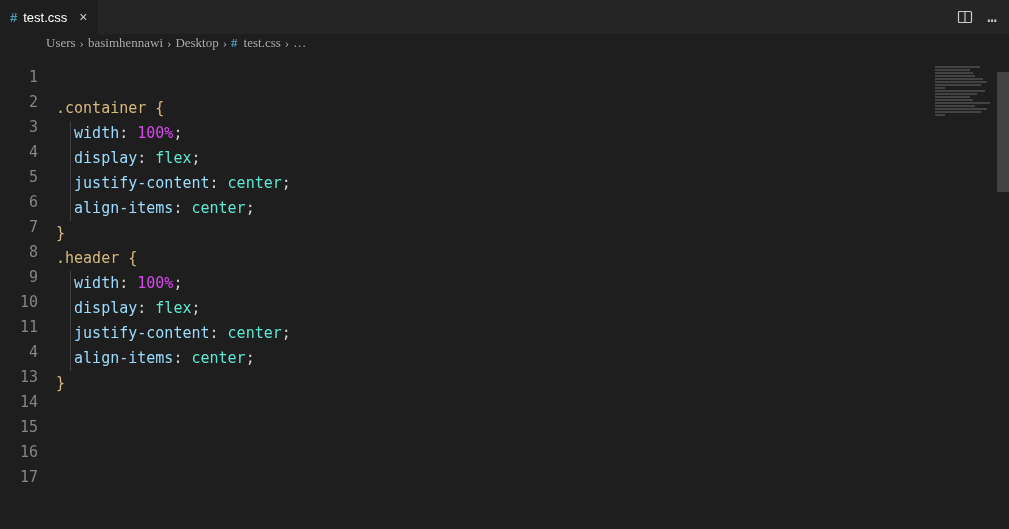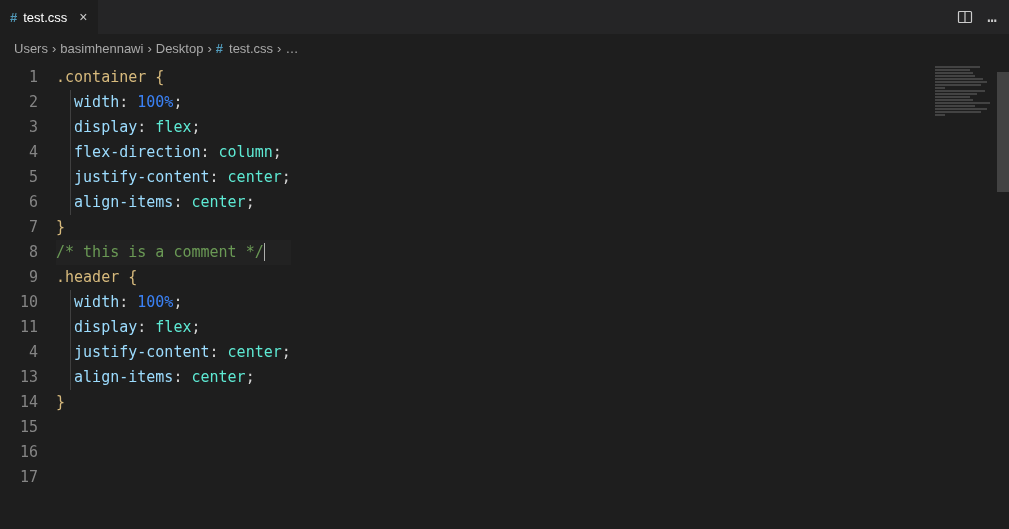--- a/index.html
+++ b/index.html
@@ -49,26 +49,27 @@
     align-items: center;
     gap: 14px;
     padding: 0 12px;
     color: #cccccc;
   }
   .tabbar-actions svg { display:block; }
   .breadcrumbs {
     height: 26px;
     padding: 0 14px;
     display: flex;
-    align-items: center;
+    align-items: flex-start;
     gap: 4px;
-    font-family: Liberation Sans, sans-serif;
+    font-family: Liberation Serif, serif;
     font-size: 13px;
     color: #a9a9a9;
     background: #1e1e1e;
+    margin-left: 32px;
   }
   .breadcrumbs .sep { color: #a9a9a9; }
   .breadcrumbs .file-icon { color: #519aba; font-weight: bold; margin-right:2px;}
   .editor-area {
     display: flex;
     height: calc(100% - 61px);
     position: relative;
   }
   .gutter {
     width: 56px;
@@ -78,39 +79,40 @@
     user-select: none;
   }
   .gutter .ln {
     height: 25px;
     line-height: 25px;
     padding-right: 18px;
   }
   .code {
     padding-top: 4px;
     position: relative;
+    margin-top: 31px;
   }
   .code .line {
     height: 25px;
     line-height: 25px;
     white-space: pre;
     position: relative;
   }
   .indent-guide {
     position: absolute;
     left: 14px;
     top: 0;
     bottom: 0;
     border-left: 1px solid #404040;
   }
   .tok-selector { color: #d7ba7d; }
   .tok-brace { color: #d7ba7d; }
   .tok-prop { color: #9cdcfe; }
   .tok-punct { color: #d4d4d4; }
-  .tok-num { color: #3b82f6; }
+  .tok-num { color: #d946ef; }
   .tok-val { color: #5eead4; }
   .tok-comment { color: #6a9955; }
   .color-swatch {
     display: inline-block;
     width: 12px;
     height: 12px;
     background: #f5f5f5;
     border: 1px solid #00000055;
     vertical-align: middle;
     margin-right: 4px;
@@ -214,29 +216,27 @@
   </div>
 
   <div class="code">
     <div class="line"><span class="tok-selector">.container</span><span> </span><span class="tok-brace">{</span></div>
 
     <div class="line"><span class="indent-guide"></span><span>  </span><span class="tok-prop">width</span><span class="tok-punct">: </span><span class="tok-num">100%</span><span class="tok-punct">;</span></div>
 
 
     <div class="line"><span class="indent-guide"></span><span>  </span><span class="tok-prop">display</span><span class="tok-punct">: </span><span class="tok-val">flex</span><span class="tok-punct">;</span></div>
 
-    <div class="line"><span class="indent-guide"></span><span>  </span><span class="tok-prop">flex-direction</span><span class="tok-punct">: </span><span class="tok-val">column</span><span class="tok-punct">;</span></div>
 
     <div class="line"><span class="indent-guide"></span><span>  </span><span class="tok-prop">justify-content</span><span class="tok-punct">: </span><span class="tok-val">center</span><span class="tok-punct">;</span></div>
 
     <div class="line"><span class="indent-guide"></span><span>  </span><span class="tok-prop">align-items</span><span class="tok-punct">: </span><span class="tok-val">center</span><span class="tok-punct">;</span></div>
 
     <div class="line"><span class="tok-brace">}</span></div>
 
-    <div class="line current"><span class="tok-comment">/* this is a comment */</span><span class="cursor"></span></div>
 
     <div class="line"><span class="tok-selector">.header</span><span> </span><span class="tok-brace">{</span></div>
 
     <div class="line"><span class="indent-guide"></span><span>  </span><span class="tok-prop">width</span><span class="tok-punct">: </span><span class="tok-num">100%</span><span class="tok-punct">;</span></div>
 
 
 
     <div class="line"><span class="indent-guide"></span><span>  </span><span class="tok-prop">display</span><span class="tok-punct">: </span><span class="tok-val">flex</span><span class="tok-punct">;</span></div>
 
     <div class="line"><span class="indent-guide"></span><span>  </span><span class="tok-prop">justify-content</span><span class="tok-punct">: </span><span class="tok-val">center</span><span class="tok-punct">;</span></div>

